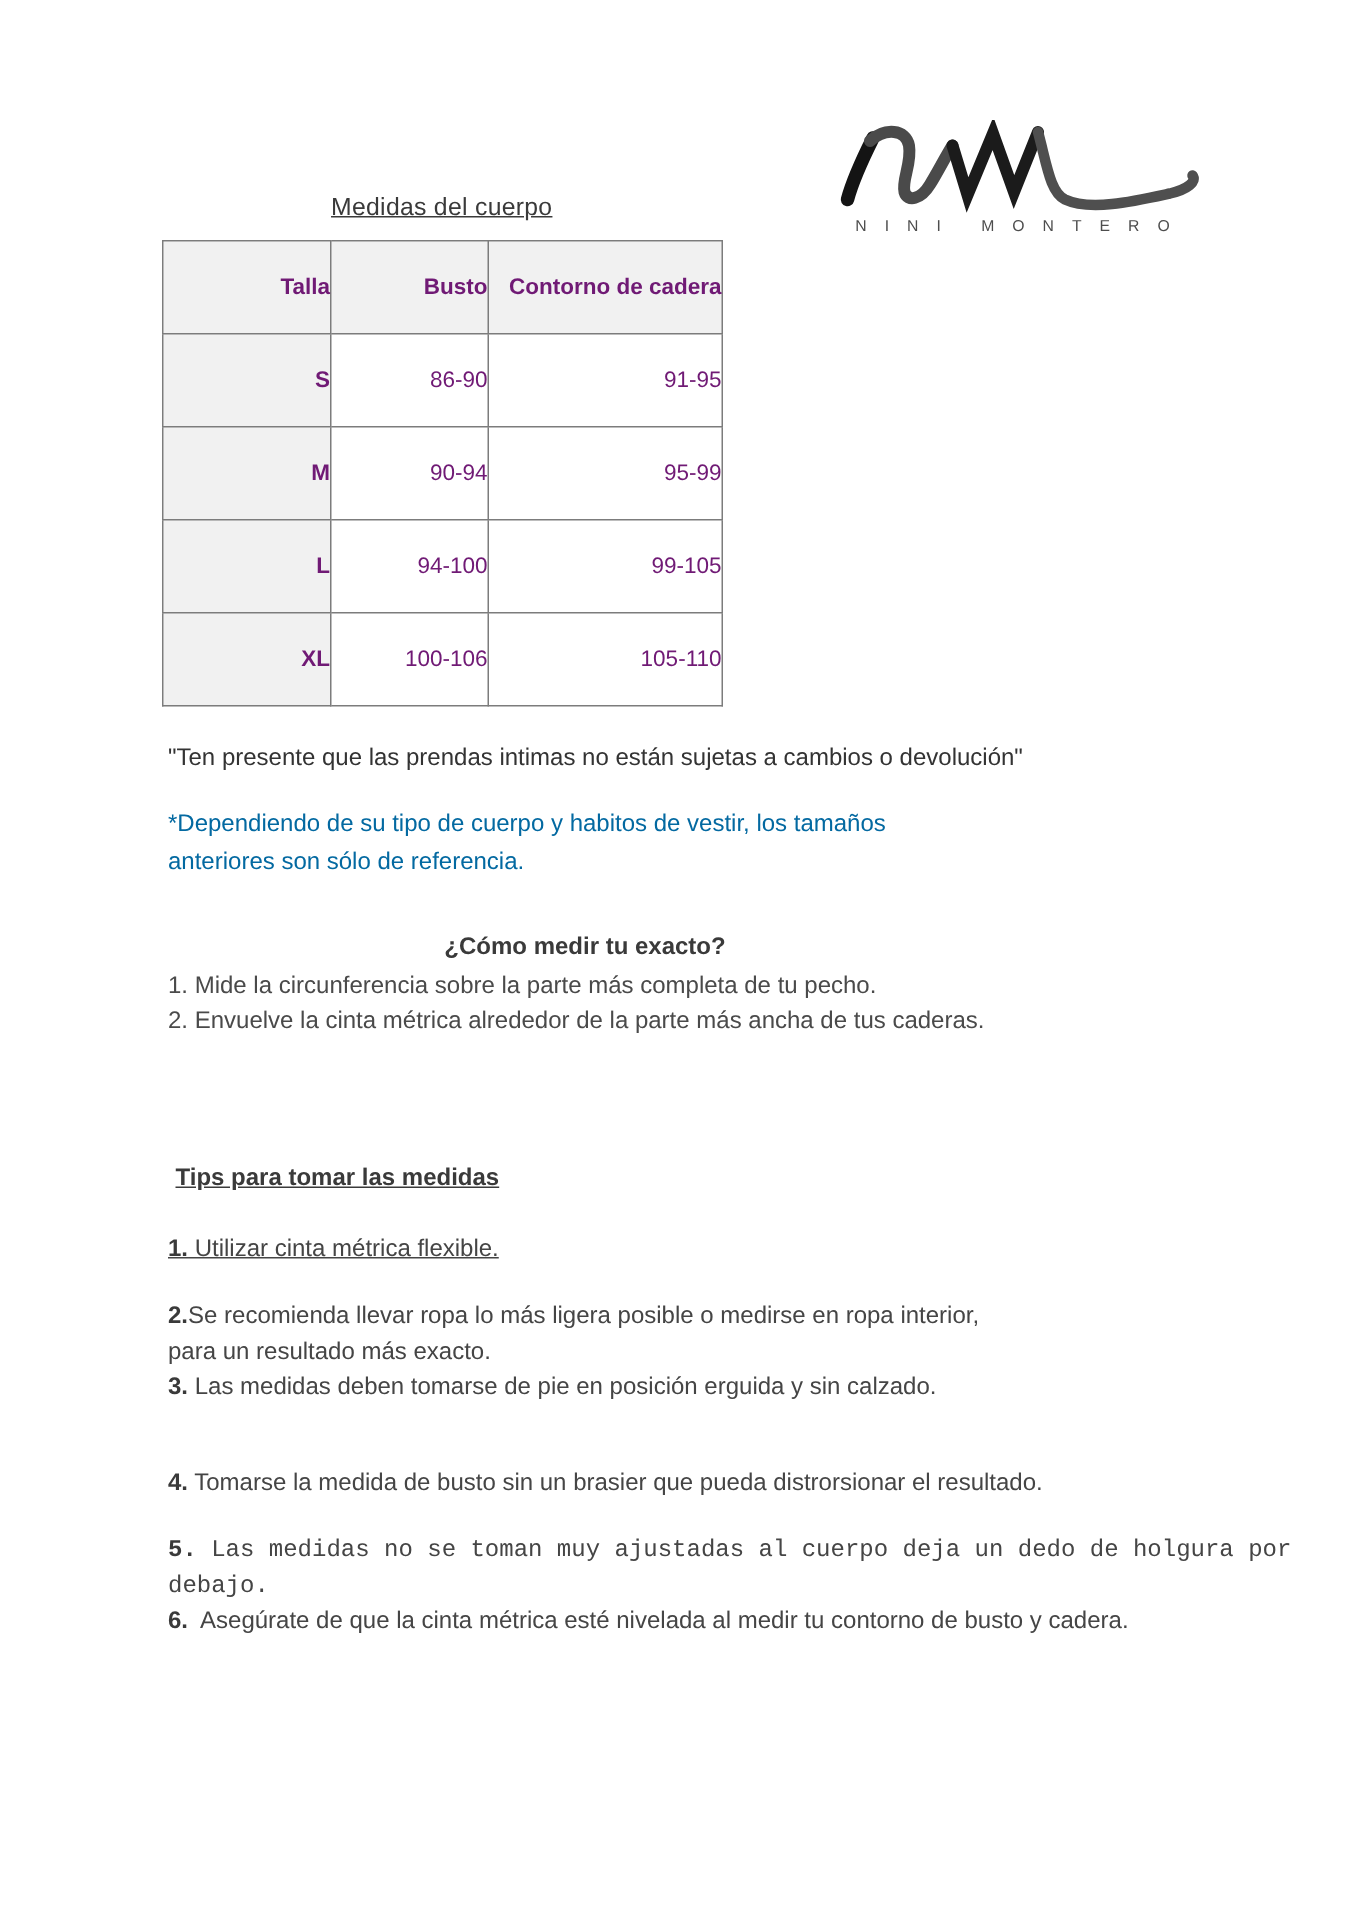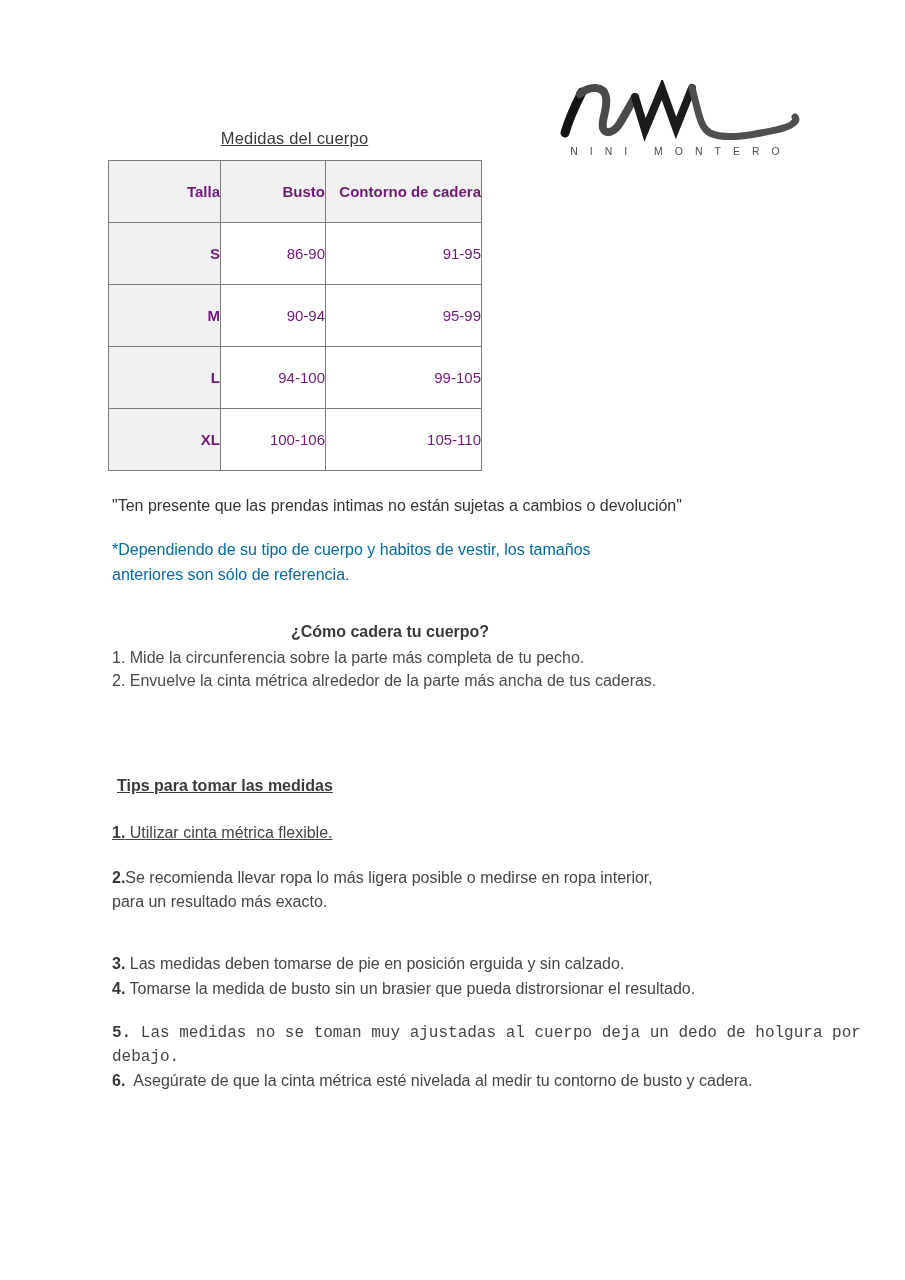--- a/index.html
+++ b/index.html
@@ -81,21 +81,21 @@
     font-size:16px; font-weight:bold; color:#3a3a3a;text-decoration:underline;
   }
   .tip {
     position:absolute; left:112px;
     font-size:16px; color:#454545; line-height:23.5px;
   }
   .tip b { color:#3a3a3a; }
   .tip span, .tip b { white-space:pre-wrap; }
   .tip-1 { top:821px;text-decoration:underline; }
   .tip-2 { top:866px; }
-  .tip-3 { top:952px; }
+  .tip-3 { top:913px; }
   .tip-4 { top:977px; }
   .tip-5 { top:1022px;font-family:Liberation Mono, monospace; }
   .tip-6 { top:1069px; }
 </style>
 </head>
 <body>
 
 <div class="page">
 
   <div class="doc-title">Medidas del cuerpo</div>
@@ -152,21 +152,21 @@
   </table>
 
   <p class="quote">"Ten presente que las prendas intimas no están sujetas a cambios o devolución"</p>
 
   <p class="disclaimer">
     <span>*Dependiendo de su tipo de cuerpo y habitos de vestir, los tamaños</span><br>
     <span>anteriores son sólo de referencia.</span>
   </p>
 
   <section class="howto">
-    <div class="howto-heading">¿Cómo cadera tu cuerpo?</div>
+    <div class="howto-heading">¿Cómo medir tu exacto?</div>
     <div class="howto-step">1. Mide la circunferencia sobre la parte más completa de tu pecho.</div>
     <div class="howto-step">2. Envuelve la cinta métrica alrededor de la parte más ancha de tus caderas.</div>
   </section>
 
   <div class="tips-heading">Tips para tomar las medidas</div>
 
   <p class="tip tip-1">
     <b>1.</b><span> Utilizar cinta métrica flexible.</span>
   </p>
   <p class="tip tip-2">

